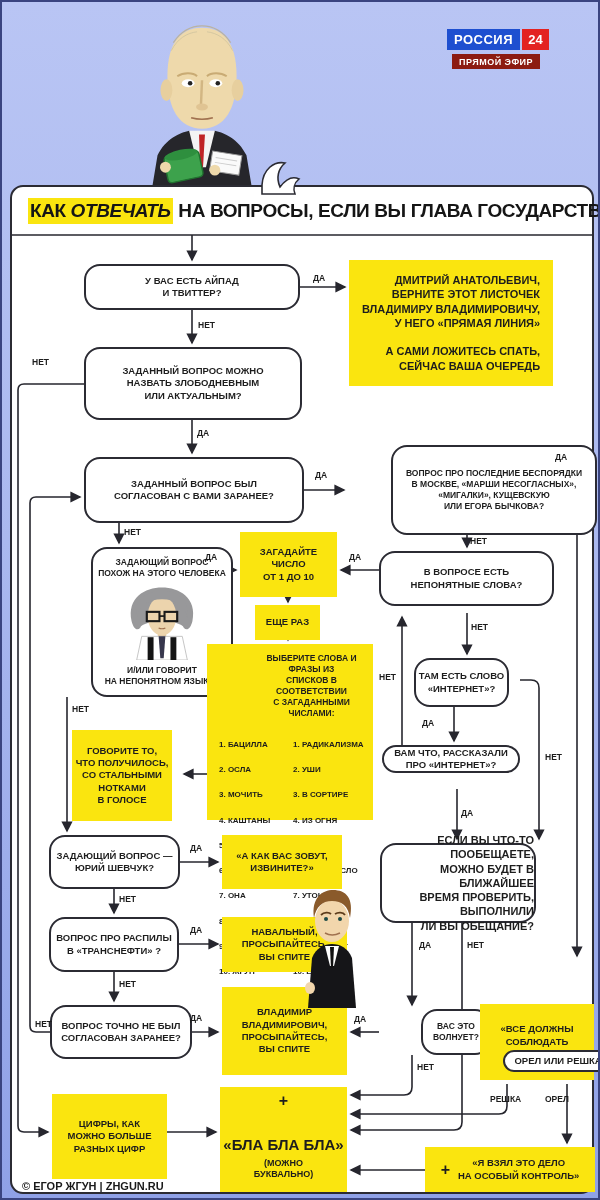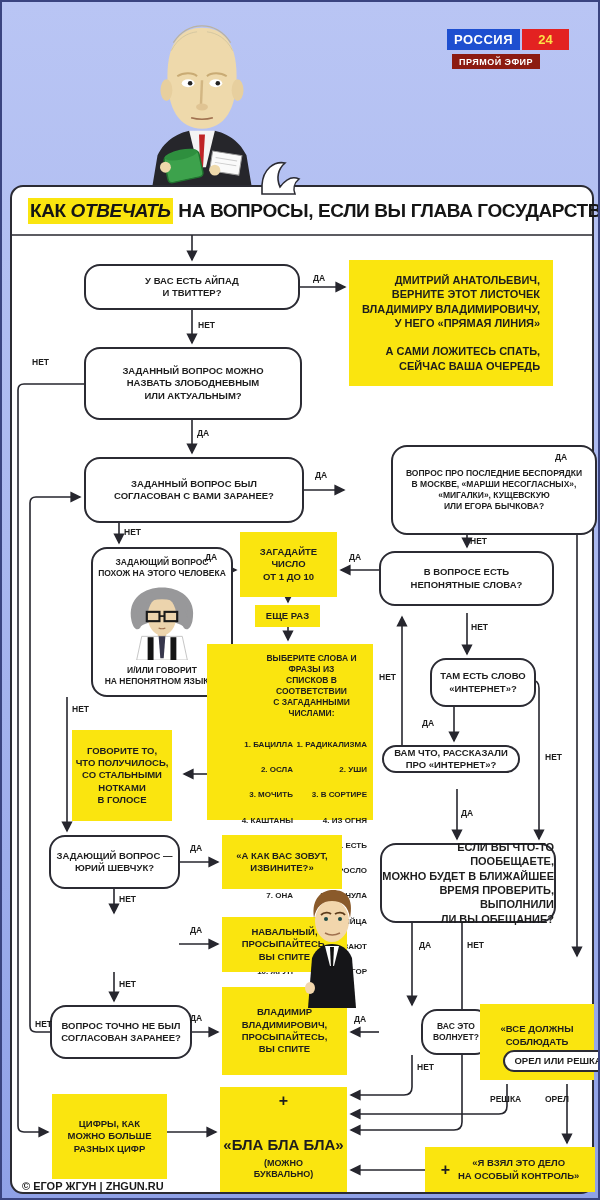--- a/index.html
+++ b/index.html
@@ -4,21 +4,21 @@
 <style>
   html,body{margin:0;padding:0;}
   body{font-family:"Liberation Sans",sans-serif;}
   #stage{position:relative;width:600px;height:1200px;box-sizing:border-box;overflow:hidden;
     background:linear-gradient(180deg,#b9c5f4 0%,#aab8ef 45%,#8fa1e7 100%);
     border:2px solid #3a4480;}
   
   .logo-row{position:absolute;left:445px;top:27px;display:flex;}
   .logo-blue{width:73px;height:21px;background:#1e4fd0;color:#fff;font-weight:bold;font-size:13px;
     display:flex;align-items:center;justify-content:center;letter-spacing:.5px;}
-  .logo-red{width:47px;height:21px;background:#e32221;color:#fde047;font-weight:bold;font-size:13px;
+  .logo-red{width:27px;height:21px;background:#e32221;color:#ffffff;font-weight:bold;font-size:13px;
     display:flex;align-items:center;justify-content:center;margin-left:2px;}
   .logo-live{position:absolute;left:450px;top:52px;width:88px;height:15px;background:#8c1b11;color:#fff;
     font-weight:bold;font-size:9px;display:flex;align-items:center;justify-content:center;letter-spacing:.5px;}
   
   #panel{position:absolute;left:8px;top:183px;width:584px;height:1009px;background:#fff;
     border:2px solid #2b2b33;border-radius:13px;box-sizing:border-box;}
   
   #title{position:absolute;left:26px;top:198px;width:560px;font-weight:bold;font-size:19px;
     letter-spacing:-0.4px;color:#151515;white-space:nowrap;}
   #title .hl{background:#fae50f;padding:2px 3px 3px 2px;}
@@ -175,27 +175,27 @@
     </svg>
     <div>И/ИЛИ ГОВОРИТ
 НА НЕПОНЯТНОМ ЯЗЫКЕ?</div>
   </div>
 
   <div class="node a" style="left:238px;top:530px;width:97px;height:65px">ЗАГАДАЙТЕ
 ЧИСЛО
 ОТ 1 ДО 10</div>
   <div class="node q" style="left:377px;top:549px;width:175px;height:55px">В ВОПРОСЕ ЕСТЬ
 НЕПОНЯТНЫЕ СЛОВА?</div>
-  <div class="node a" style="left:253px;top:603px;width:65px;height:22px">ЕЩЕ РАЗ</div>
+  <div class="node a" style="left:253px;top:603px;width:65px;height:35px">ЕЩЕ РАЗ</div>
 
   <div class="node a" style="left:205px;top:642px;width:166px;height:176px;justify-content:flex-start;padding:9px 6px">
     <div class="f85">ВЫБЕРИТЕ СЛОВА И ФРАЗЫ ИЗ
 СПИСКОВ В СООТВЕТСТВИИ
 С ЗАГАДАННЫМИ ЧИСЛАМИ:</div>
-    <div style="display:flex;width:100%;margin-top:7px;font-size:8px;line-height:1.58;text-align:right">
+    <div style="display:flex;width:100%;margin-top:7px;font-size:8px;line-height:1.58;text-align:left">
       <div style="width:50%;padding-left:6px">
         <div>1. БАЦИЛЛА</div>
         <div>2. ОСЛА</div>
         <div>3. МОЧИТЬ</div>
         <div>4. КАШТАНЫ</div>
         <div>5. ЗЕМЛЮ</div>
         <div>6. НИЧЕГО</div>
         <div>7. ОНА</div>
         <div>8. СААКАШВИЛИ</div>
         <div>9. РЕЗЬБУ</div>
@@ -209,39 +209,41 @@
         <div>5. ЕСТЬ</div>
         <div>6. НЕ ВЫРОСЛО</div>
         <div>7. УТОНУЛА</div>
         <div>8. ЗА ЯЙЦА</div>
         <div>9. НАРЕЗАЮТ</div>
         <div>10. ЕГОР</div>
       </div>
     </div>
   </div>
 
-  <div class="node q" style="left:428px;top:656px;width:106px;height:49px">ТАМ ЕСТЬ СЛОВО
+  <div class="node q" style="left:412px;top:656px;width:95px;height:49px">ТАМ ЕСТЬ СЛОВО
 «ИНТЕРНЕТ»?</div>
   <div class="node q" style="left:380px;top:743px;width:138px;height:28px">ВАМ ЧТО, РАССКАЗАЛИ
 ПРО «ИНТЕРНЕТ»?</div>
   <div class="node a" style="left:70px;top:728px;width:100px;height:91px">ГОВОРИТЕ ТО,
 ЧТО ПОЛУЧИЛОСЬ,
 СО СТАЛЬНЫМИ
 НОТКАМИ
 В ГОЛОСЕ</div>
 
   <div class="node q" style="left:47px;top:833px;width:131px;height:54px">ЗАДАЮЩИЙ ВОПРОС —
 ЮРИЙ ШЕВЧУК?</div>
   <div class="node a" style="left:220px;top:833px;width:120px;height:54px">«А КАК ВАС ЗОВУТ,
 ИЗВИНИТЕ?»</div>
-  <div class="node q f9" style="left:378px;top:841px;width:176px;height:80px">ЕСЛИ ВЫ ЧТО-ТО ПООБЕЩАЕТЕ,
+  <div class="node q f9" style="left:378px;top:841px;width:156px;height:80px">ЕСЛИ ВЫ ЧТО-ТО ПООБЕЩАЕТЕ,
 МОЖНО БУДЕТ В БЛИЖАЙШЕЕ
 ВРЕМЯ ПРОВЕРИТЬ, ВЫПОЛНИЛИ
 ЛИ ВЫ ОБЕЩАНИЕ?</div>
 
+  <div class="node q" style="left:47px;top:915px;width:130px;height:55px">ВОПРОС ПРО РАСПИЛЫ
+В «ТРАНСНЕФТИ» ?</div>
   <div class="node a" style="left:220px;top:915px;width:125px;height:55px">НАВАЛЬНЫЙ,
 ПРОСЫПАЙТЕСЬ,
 ВЫ СПИТЕ</div>
 
   <div class="node q" style="left:48px;top:1003px;width:142px;height:54px">ВОПРОС ТОЧНО НЕ БЫЛ
 СОГЛАСОВАН ЗАРАНЕЕ?</div>
   <div class="node a" style="left:220px;top:985px;width:125px;height:88px">ВЛАДИМИР
 ВЛАДИМИРОВИЧ,
 ПРОСЫПАЙТЕСЬ,
 ВЫ СПИТЕ</div>

